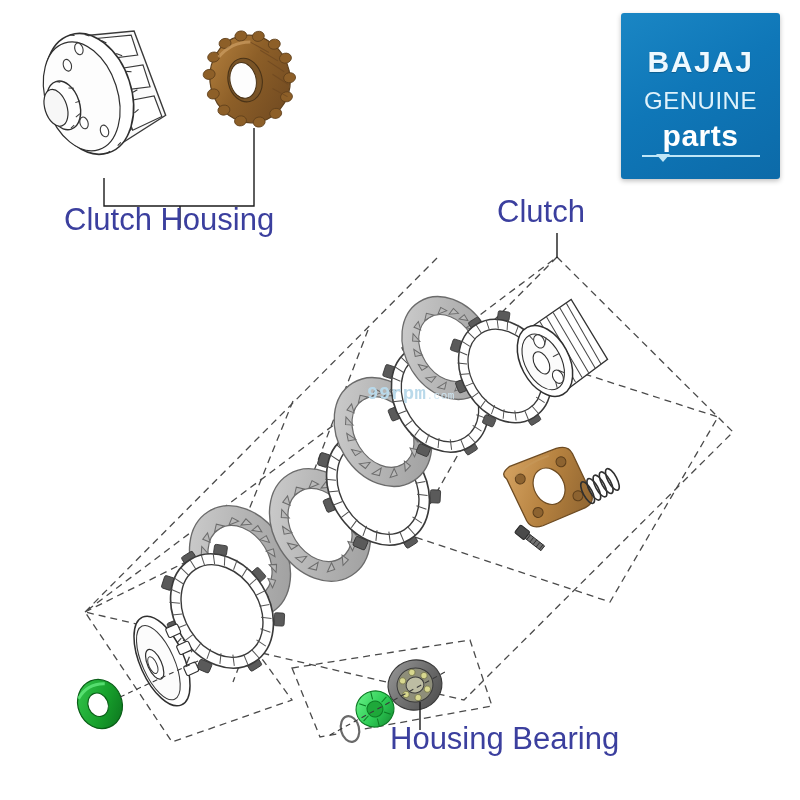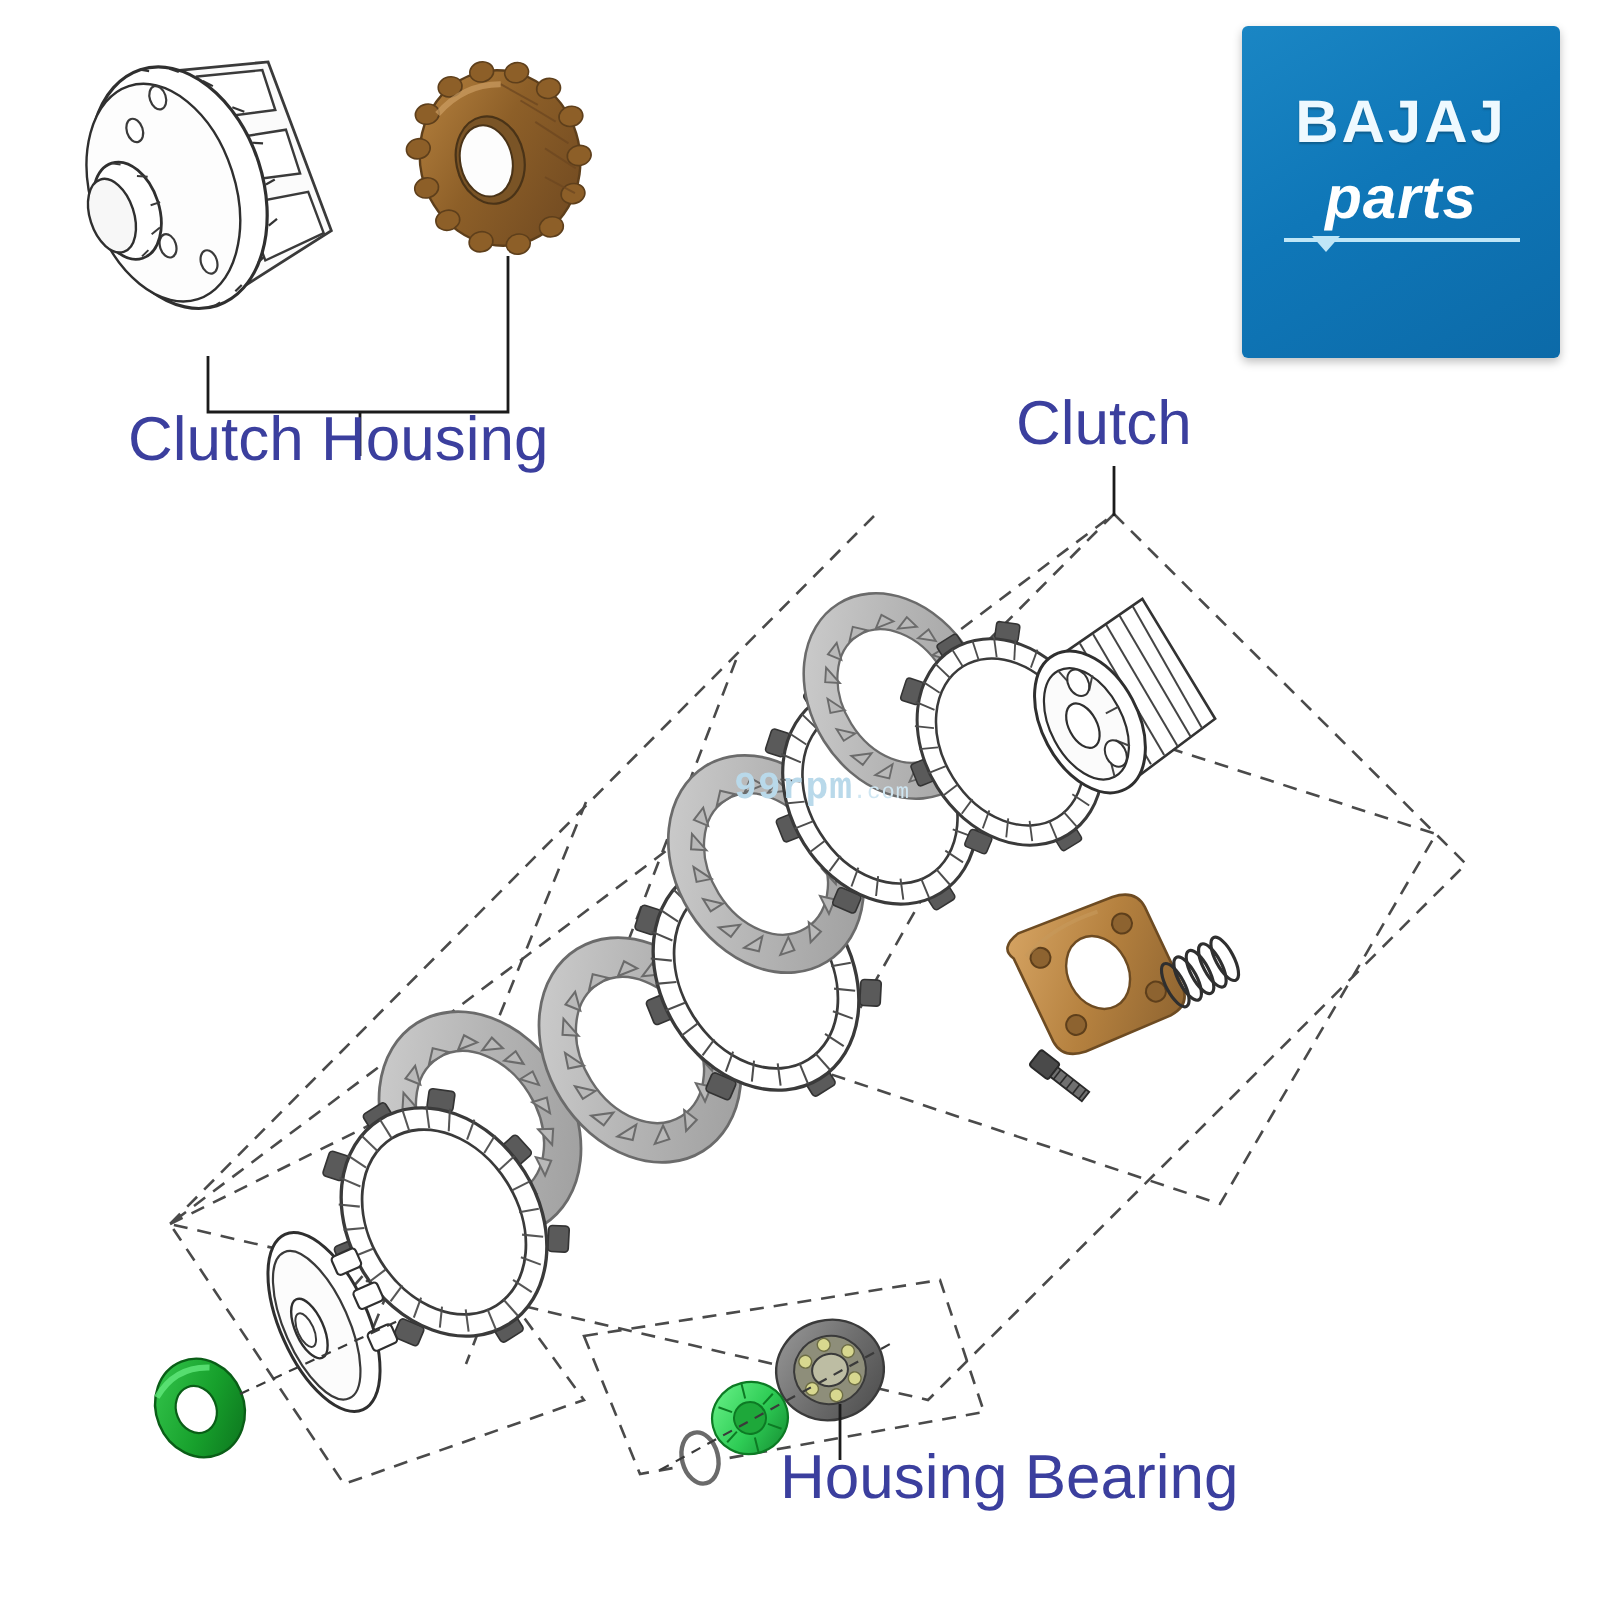--- a/index.html
+++ b/index.html
@@ -58,21 +58,20 @@
     font-family: "Liberation Sans", sans-serif;
     font-size: 24px;
     letter-spacing: 0.5px;
     line-height: 1;
     margin-top: 12px;
   }
   .parts-word {
     color: #ffffff;
     font-family: "Liberation Sans", sans-serif;
     font-weight: bold;
-    font-style: italic;
     font-size: 30px;
     line-height: 1;
     margin-top: 8px;
     letter-spacing: 0.5px;
   }
   .parts-rule {
     margin: 4px auto 0 auto;
     width: 118px;
     height: 2px;
     background: #bfe6f7;
@@ -90,21 +89,21 @@
   
   .callout {
     position: absolute;
     color: #3b3f9e;
     font-family: "Liberation Sans", sans-serif;
     font-size: 31px;
     line-height: 1;
     white-space: nowrap;
   }
   #label-clutch-housing { left: 64px;  top: 204px; }
-  #label-clutch         { left: 497px; top: 196px; margin-left: 11px; }
+  #label-clutch         { left: 497px; top: 196px; }
   #label-clutch-bearing { left: 390px; top: 723px; }
 
   
   #watermark {
     position: absolute;
     left: 367px;
     top: 383px;
     font-family: Liberation Mono, monospace;
     font-size: 19px;
     font-weight: bold;
@@ -667,20 +666,21 @@
     </g>
 
     <g stroke="#1b1b1b" stroke-width="1.4" fill="none">
       <path d="M 420,702 L 420,730"></path>
     </g>
   </svg>
 
   <div id="brand-badge">
     <div class="badge-inner">
       <div class="bajaj-word">BAJAJ</div>
+      <div class="genuine-word">GENUINE</div>
       <div class="parts-word">parts</div>
       <div class="parts-rule"></div>
     </div>
   </div>
 
   <div class="callout" id="label-clutch-housing">Clutch Housing</div>
   <div class="callout" id="label-clutch">Clutch</div>
   <div class="callout" id="label-clutch-bearing">Housing Bearing</div>
 
   <div id="watermark">

